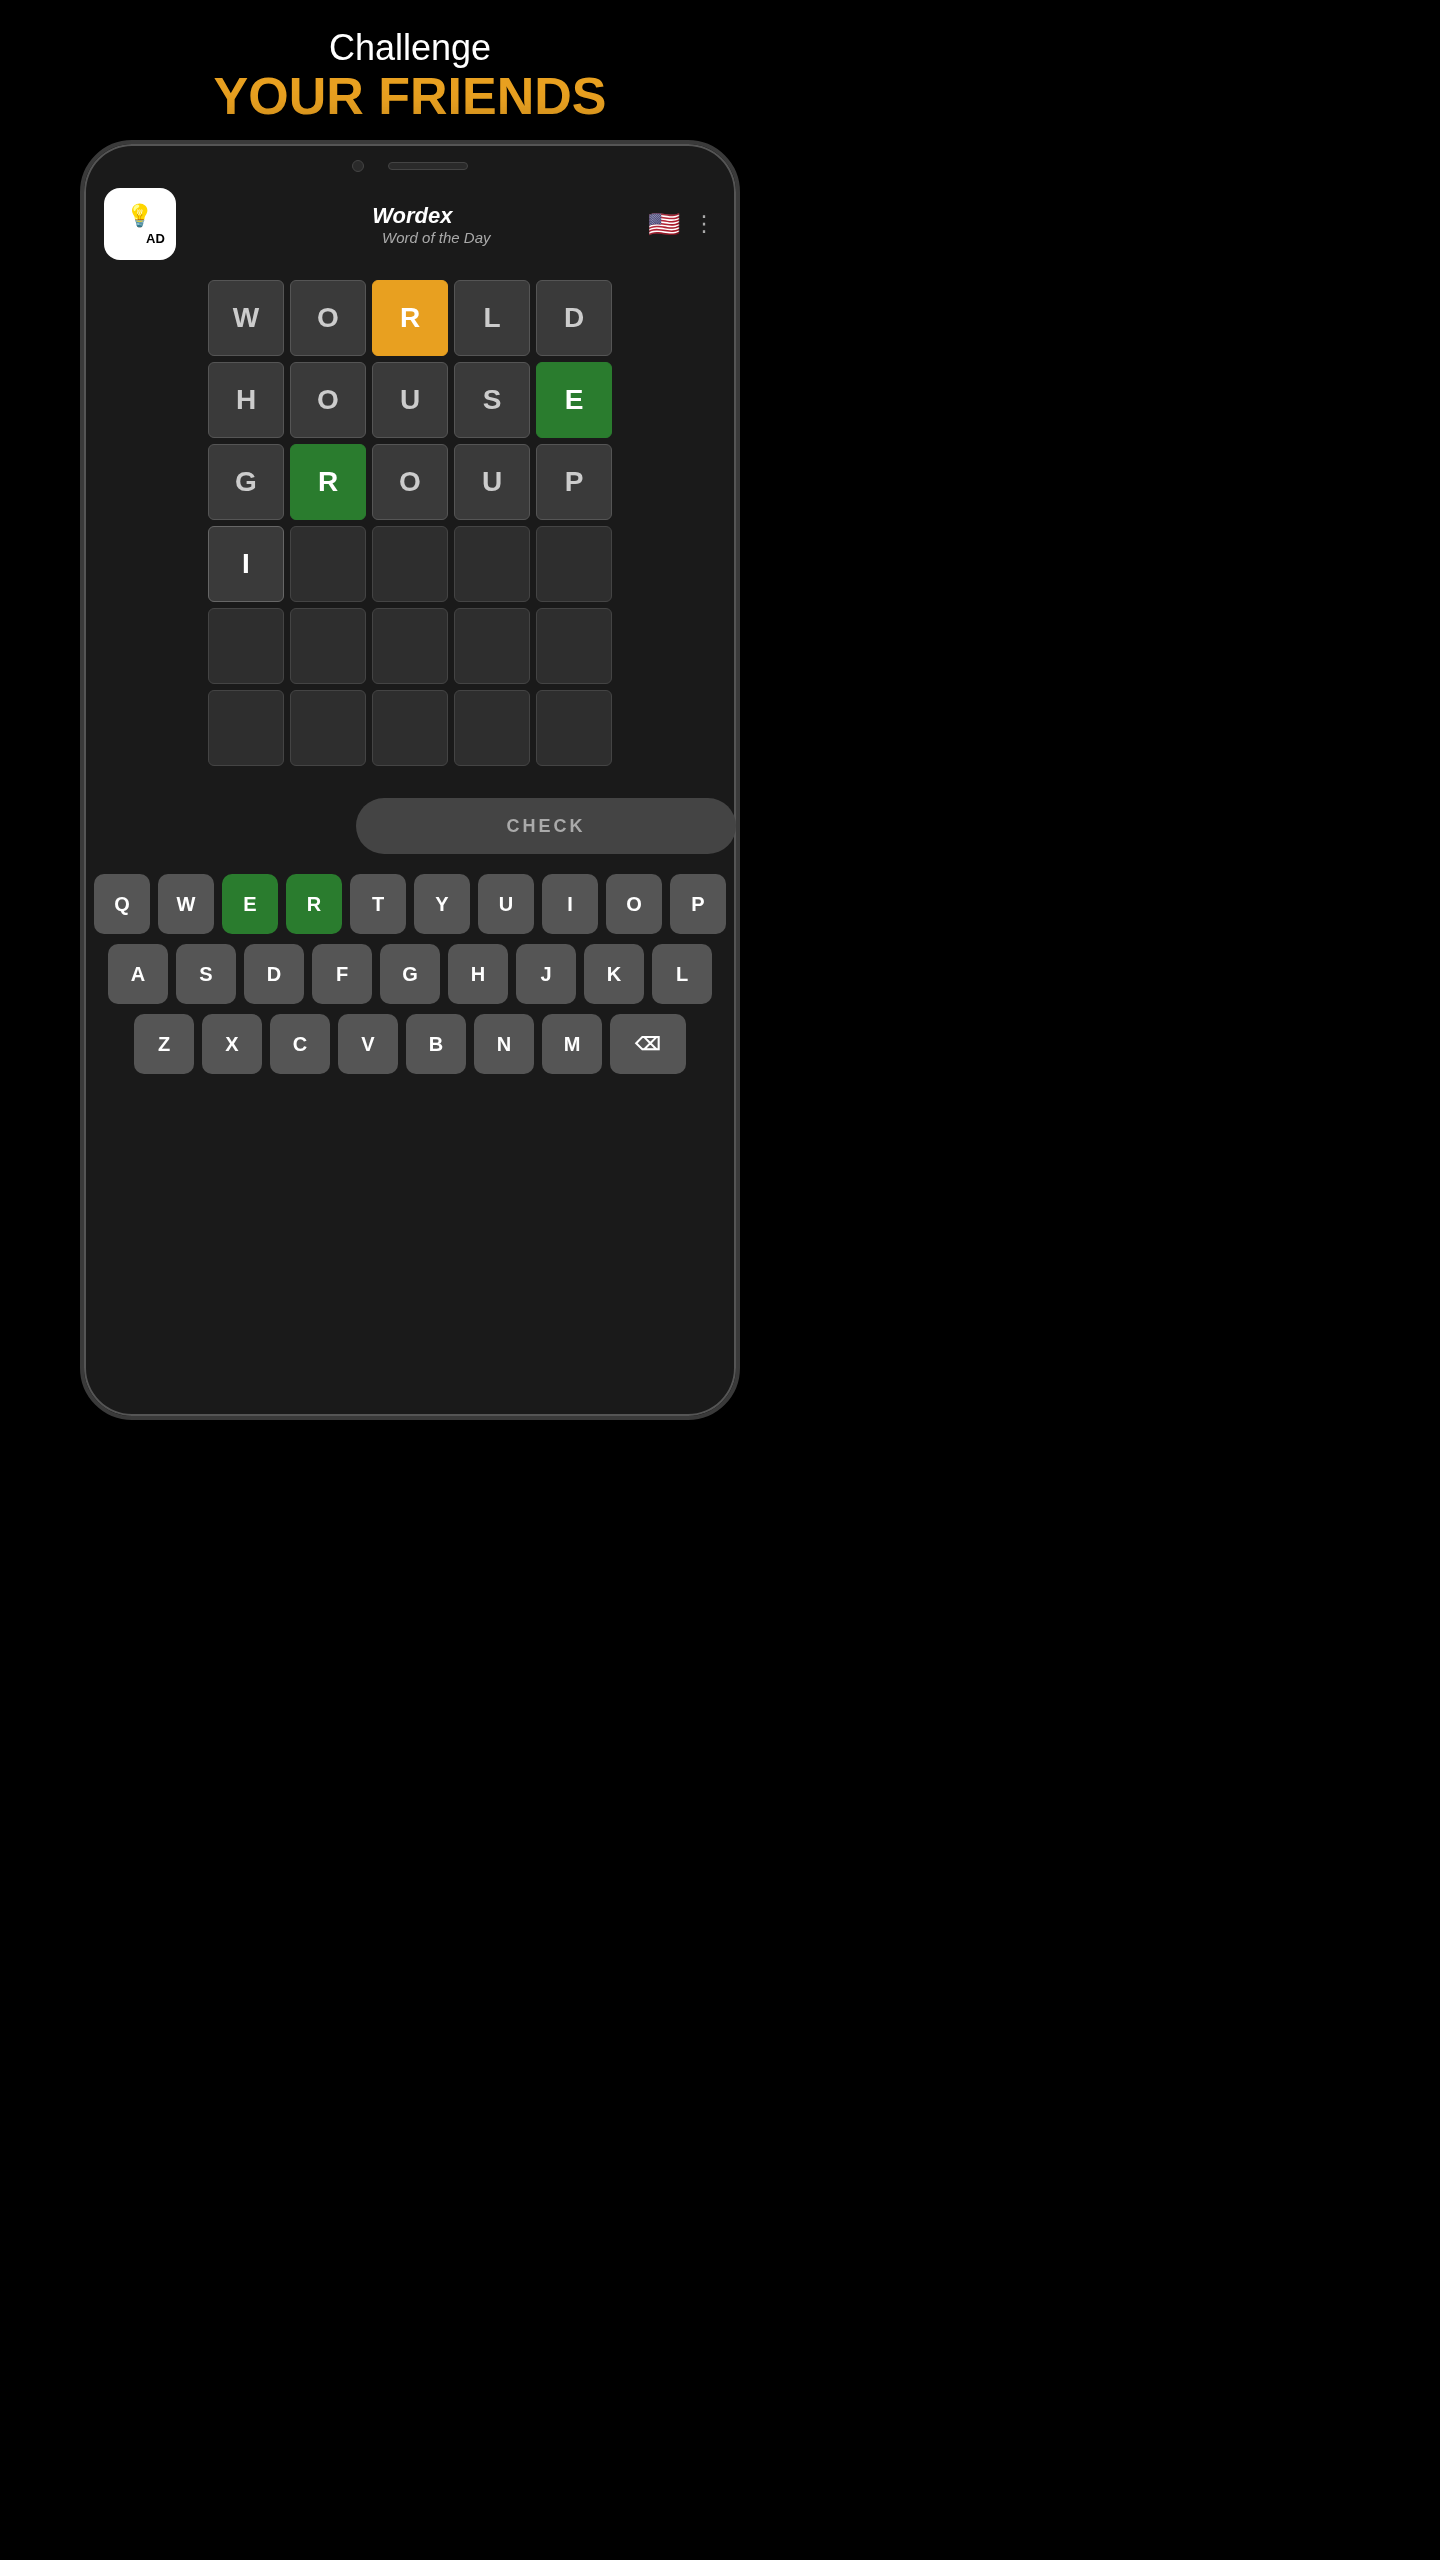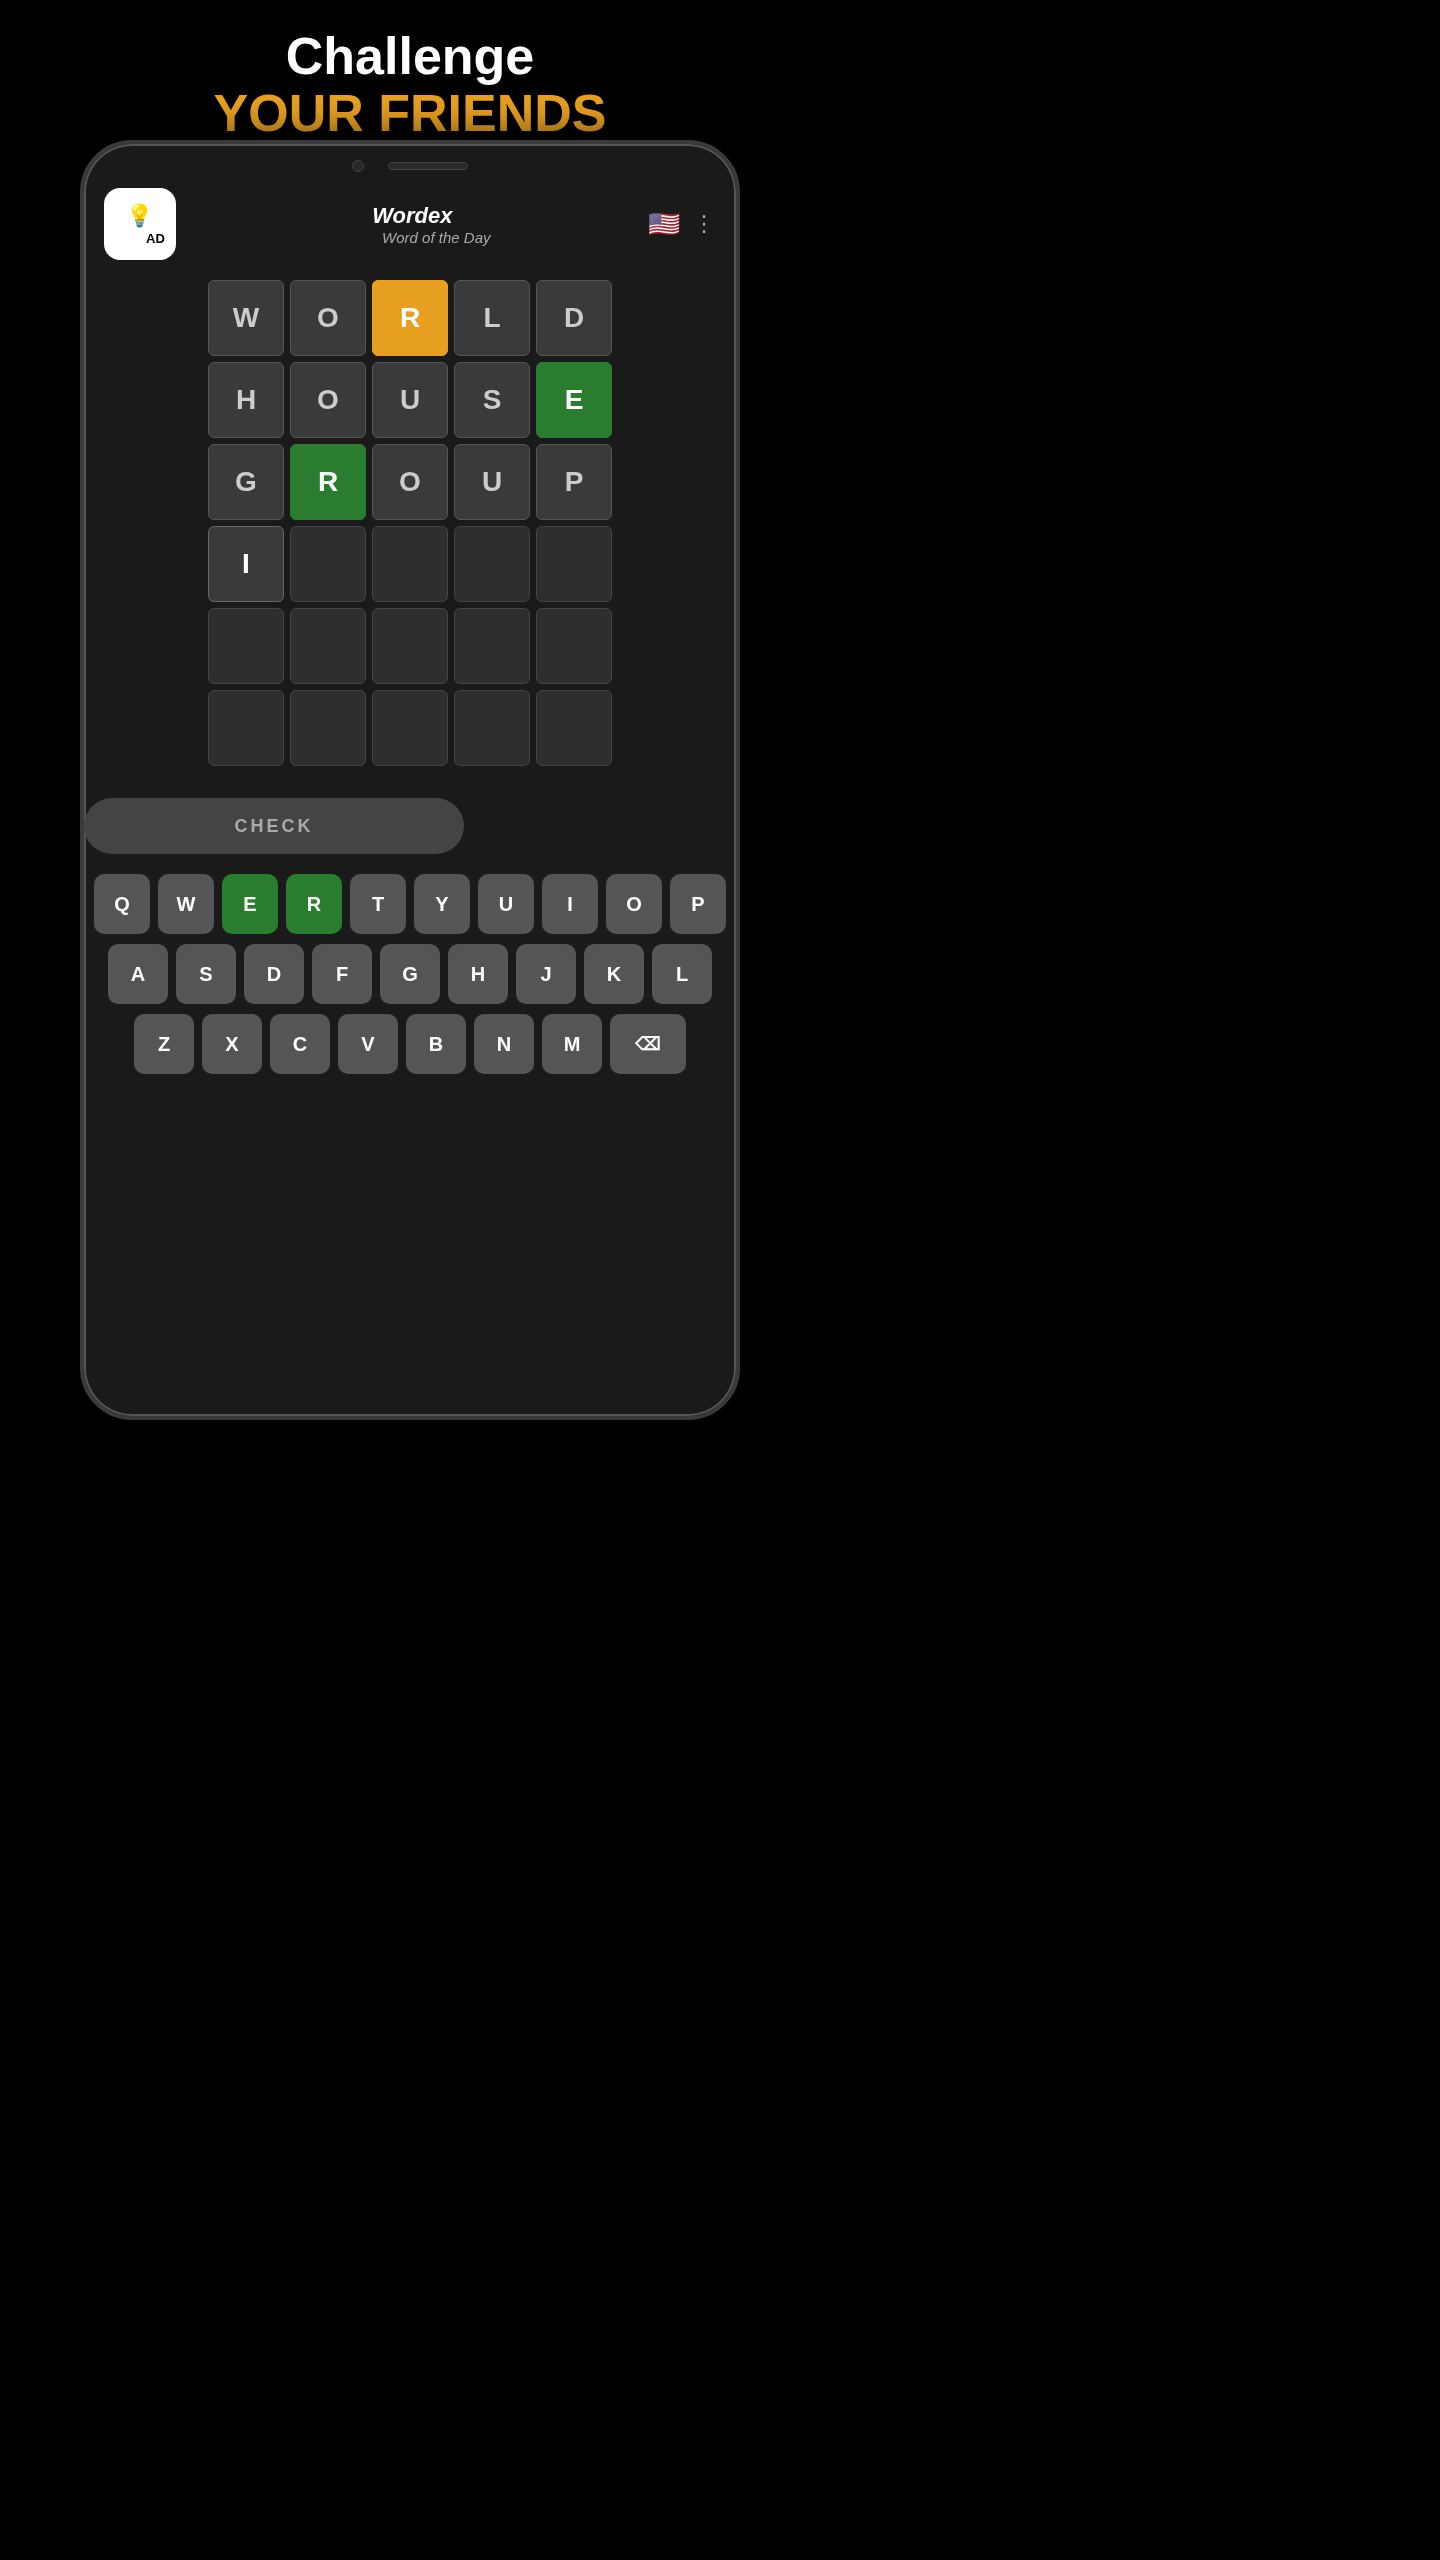--- a/index.html
+++ b/index.html
@@ -12,22 +12,22 @@
       position: relative;
     }
 
     
     .top-text {
       text-align: center;
       padding-top: 28px;
       padding-bottom: 16px;
     }
     .top-text .challenge {
-      font-size: 52px;
-      font-weight: 700;
+      font-size: 36px;
+      font-weight: 400;
       color: #fff;
       line-height: 1.1;
     }
     .top-text .your-friends {
       font-size: 52px;
       font-weight: 900;
       color: #E8A020;
       line-height: 1.1;
     }
 
@@ -179,21 +179,21 @@
     }
     .grid-cell.current-input {
       background: #3a3a3a;
       color: #fff;
       border: 1px solid #666;
     }
 
     
     .check-btn-wrap {
       display: flex;
-      justify-content: flex-start;
+      justify-content: flex-end;
       padding: 20px 0 10px;
     }
     .check-btn {
       width: 380px;
       height: 56px;
       background: #444;
       border-radius: 28px;
       display: flex;
       align-items: center;
       justify-content: center;

